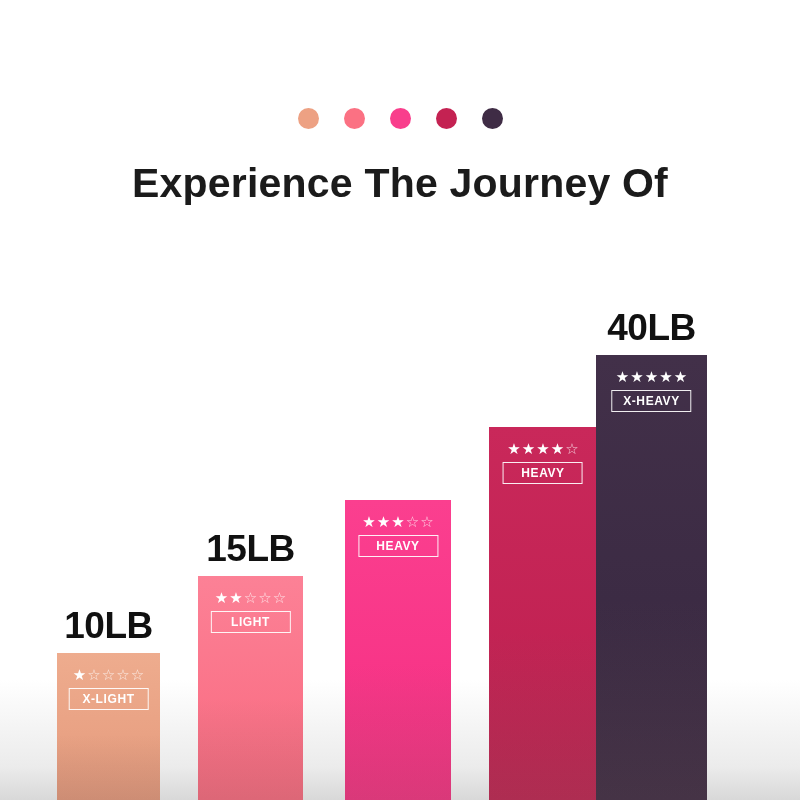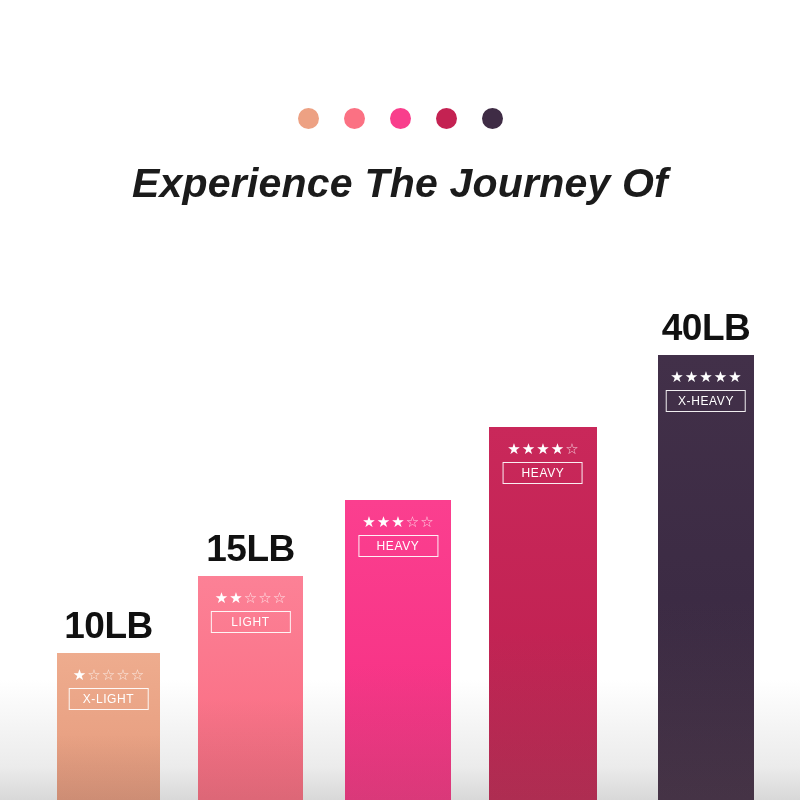--- a/index.html
+++ b/index.html
@@ -51,21 +51,20 @@
     text-align: center;
     color: #1b1b1b;
     font-weight: bold;
     font-size: 41px;
     letter-spacing: 0.2px;
     line-height: 70px;
   }
   #headline .line {
     display: block;
     white-space: nowrap;
-    font-style: italic;
   }
 
   
   #chart {
     position: absolute;
     left: 0;
     top: 0;
     width: 800px;
     height: 800px;
   }
@@ -136,21 +135,21 @@
   .star.empty { color: rgba(255,255,255,0.75); }
 
   .level-box {
     border: 1.6px solid rgba(255,255,255,0.92);
     color: #ffffff;
     font-size: 12px;
     letter-spacing: 0.6px;
     padding: 3px 8px 3px 8px;
     text-align: center;
     white-space: nowrap;
-    font-weight: normal;
+    font-weight: bold;
     min-width: 62px;
   }
 
   
   #floor {
     position: absolute;
     left: 0;
     bottom: 0;
     width: 800px;
     height: 120px;
@@ -230,21 +229,21 @@
               <span class="star">★</span>
               <span class="star">★</span>
               <span class="star">★</span>
               <span class="star">★</span>
               <span class="star empty">☆</span>
             </div>
             <div class="level-box">HEAVY</div>
           </div>
         </div>
       </div>
-      <div class="bar-group" style="left: 658px; width: 96px; height: 445px; border-radius: 30px;">
+      <div class="bar-group" style="left: 596px; width: 111px; height: 445px; border-radius: 30px;">
         <div class="bar-label">40LB</div>
         <div class="bar" style="background: linear-gradient(rgb(66, 48, 73) 0%, rgb(55, 39, 64) 100%);">
           <div class="badge-block">
             <div class="stars">
               <span class="star">★</span>
               <span class="star">★</span>
               <span class="star">★</span>
               <span class="star">★</span>
               <span class="star">★</span>
             </div>

